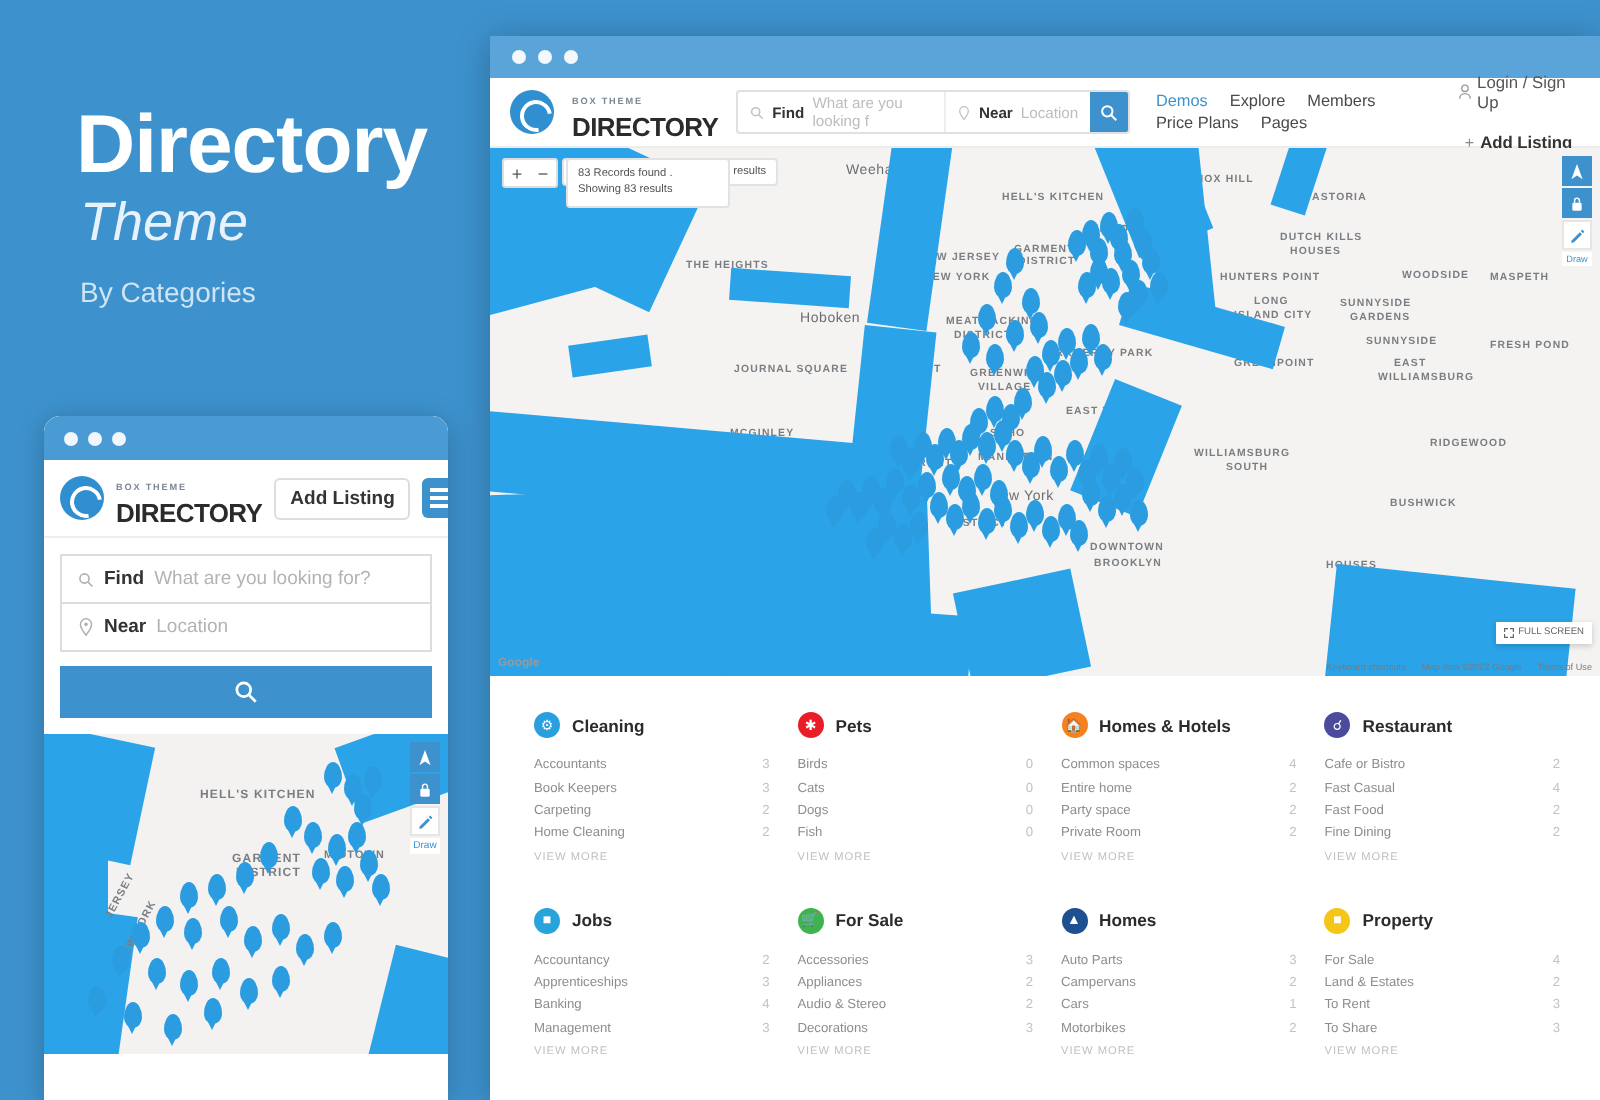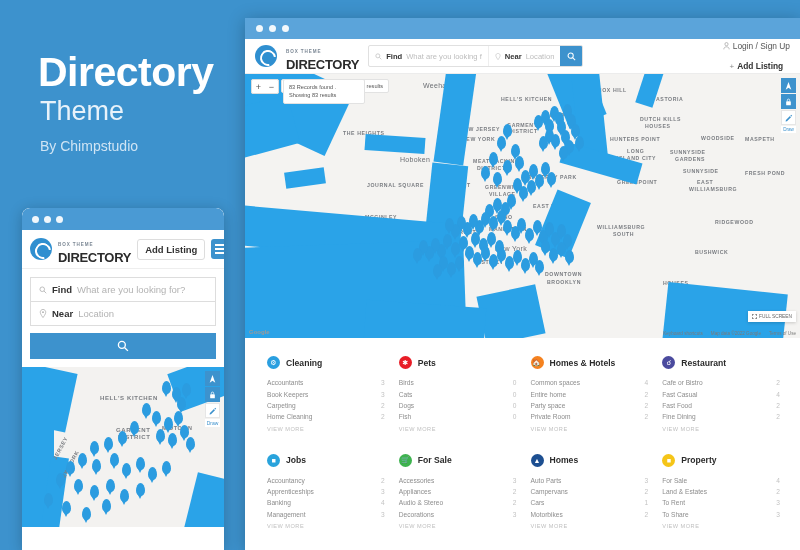--- a/index.html
+++ b/index.html
@@ -4,21 +4,21 @@
 <style>
   html,body{margin:0;padding:0;}
   body{
     width:800px;height:550px;overflow:hidden;
     font-family:"Liberation Sans", sans-serif;
     background:#3d92cd;position:relative;
   }
   
   #promo{position:absolute;left:0;top:0;width:245px;height:550px;background:#3d92cd;}
   #promo-title{position:absolute;left:38px;top:52px;font-size:41px;font-weight:bold;color:#ffffff;letter-spacing:-0.5px;line-height:1;}
-  #promo-sub{position:absolute;left:40px;top:98px;font-size:27px;color:#e8f2fa;font-weight:300;line-height:1;}
+  #promo-sub{position:absolute;left:40px;top:98px;font-size:27px;color:#e8f2fa;font-weight:300;line-height:1;font-style:italic;}
   #promo-by{position:absolute;left:40px;top:138px;font-size:14px;color:#cfe4f4;}
 
   
   #mobile{position:absolute;left:22px;top:208px;width:202px;height:342px;background:#fff;
     border-radius:8px 8px 0 0;box-shadow:0 2px 14px rgba(0,0,0,.22);overflow:hidden;}
   #mobile-bar{height:22px;background:#4a9ad4;border-radius:8px 8px 0 0;display:flex;align-items:center;padding-left:10px;gap:5px;}
   .dot{width:7px;height:7px;border-radius:50%;background:#ffffff;opacity:.92;}
   #mobile-head{height:38px;display:flex;align-items:center;padding:0 8px;gap:6px;background:#fff;border-bottom:1px solid #eee;}
   .logo-mark{width:22px;height:22px;border-radius:50%;background:#2f8fd0;flex:none;position:relative;}
   .logo-mark:after{content:"";position:absolute;left:5px;top:5px;width:12px;height:12px;border-radius:50%;
@@ -87,21 +87,21 @@
   .cat-row .cnt{color:#c3c3c3;}
   .viewmore{font-size:5.6px;color:#c0c0c0;letter-spacing:.5px;margin-top:3px;}
   svg{display:block;}
 </style>
 </head>
 <body>
 
 <div id="promo">
   <div id="promo-title">Directory</div>
   <div id="promo-sub">Theme</div>
-  <div id="promo-by">By Chimpstudio</div>
+  <div id="promo-by">By Categories</div>
 </div>
 
 <div id="mobile">
   <div id="mobile-bar">
     <span class="dot"></span>
     <span class="dot"></span>
     <span class="dot"></span>
   </div>
   <div id="mobile-head">
     <span class="logo-mark"></span>
@@ -248,20 +248,27 @@
         </span>
         <span class="d-lbl">Near</span>
         <span class="d-ph">Location</span>
       </span>
       <span id="d-searchbtn">
         <svg width="9" height="9" viewBox="0 0 16 16">
             <circle cx="6.5" cy="6.5" r="4.6" fill="none" stroke="#fff" stroke-width="1.8"></circle>
             <line x1="10" y1="10" x2="14.5" y2="14.5" stroke="#fff" stroke-width="1.8"></line>
           </svg>
       </span>
+    </div>
+    <div id="d-nav">
+      <span>Demos</span>
+      <span>Explore</span>
+      <span>Members</span>
+      <span>Price Plans</span>
+      <span>Pages</span>
     </div>
     <div id="d-right">
       <span style="display:flex;align-items:center;gap:3px;">
         <span>
           <svg width="7" height="8" viewBox="0 0 10 12">
               <circle cx="5" cy="3.2" r="2.4" fill="none" stroke="#9a9a9a" stroke-width="1"></circle>
               <path d="M1 11c0-2.4 1.8-3.8 4-3.8S9 8.6 9 11" fill="none" stroke="#9a9a9a" stroke-width="1"></path>
             </svg>
         </span>
         <span>Login / Sign Up</span>

